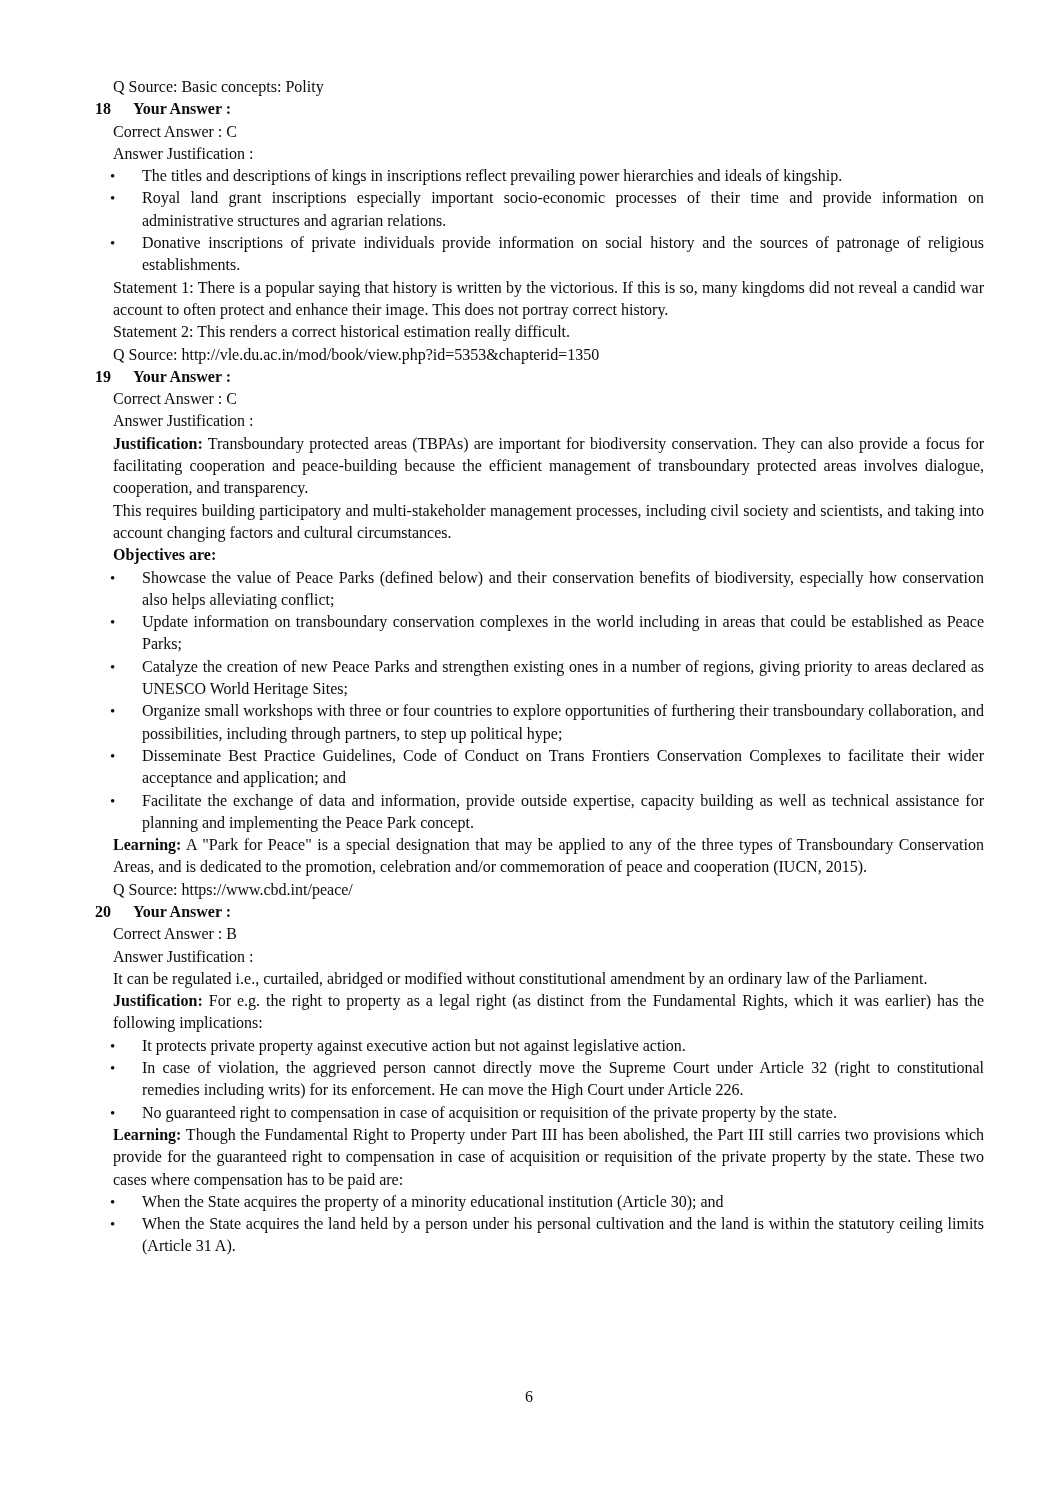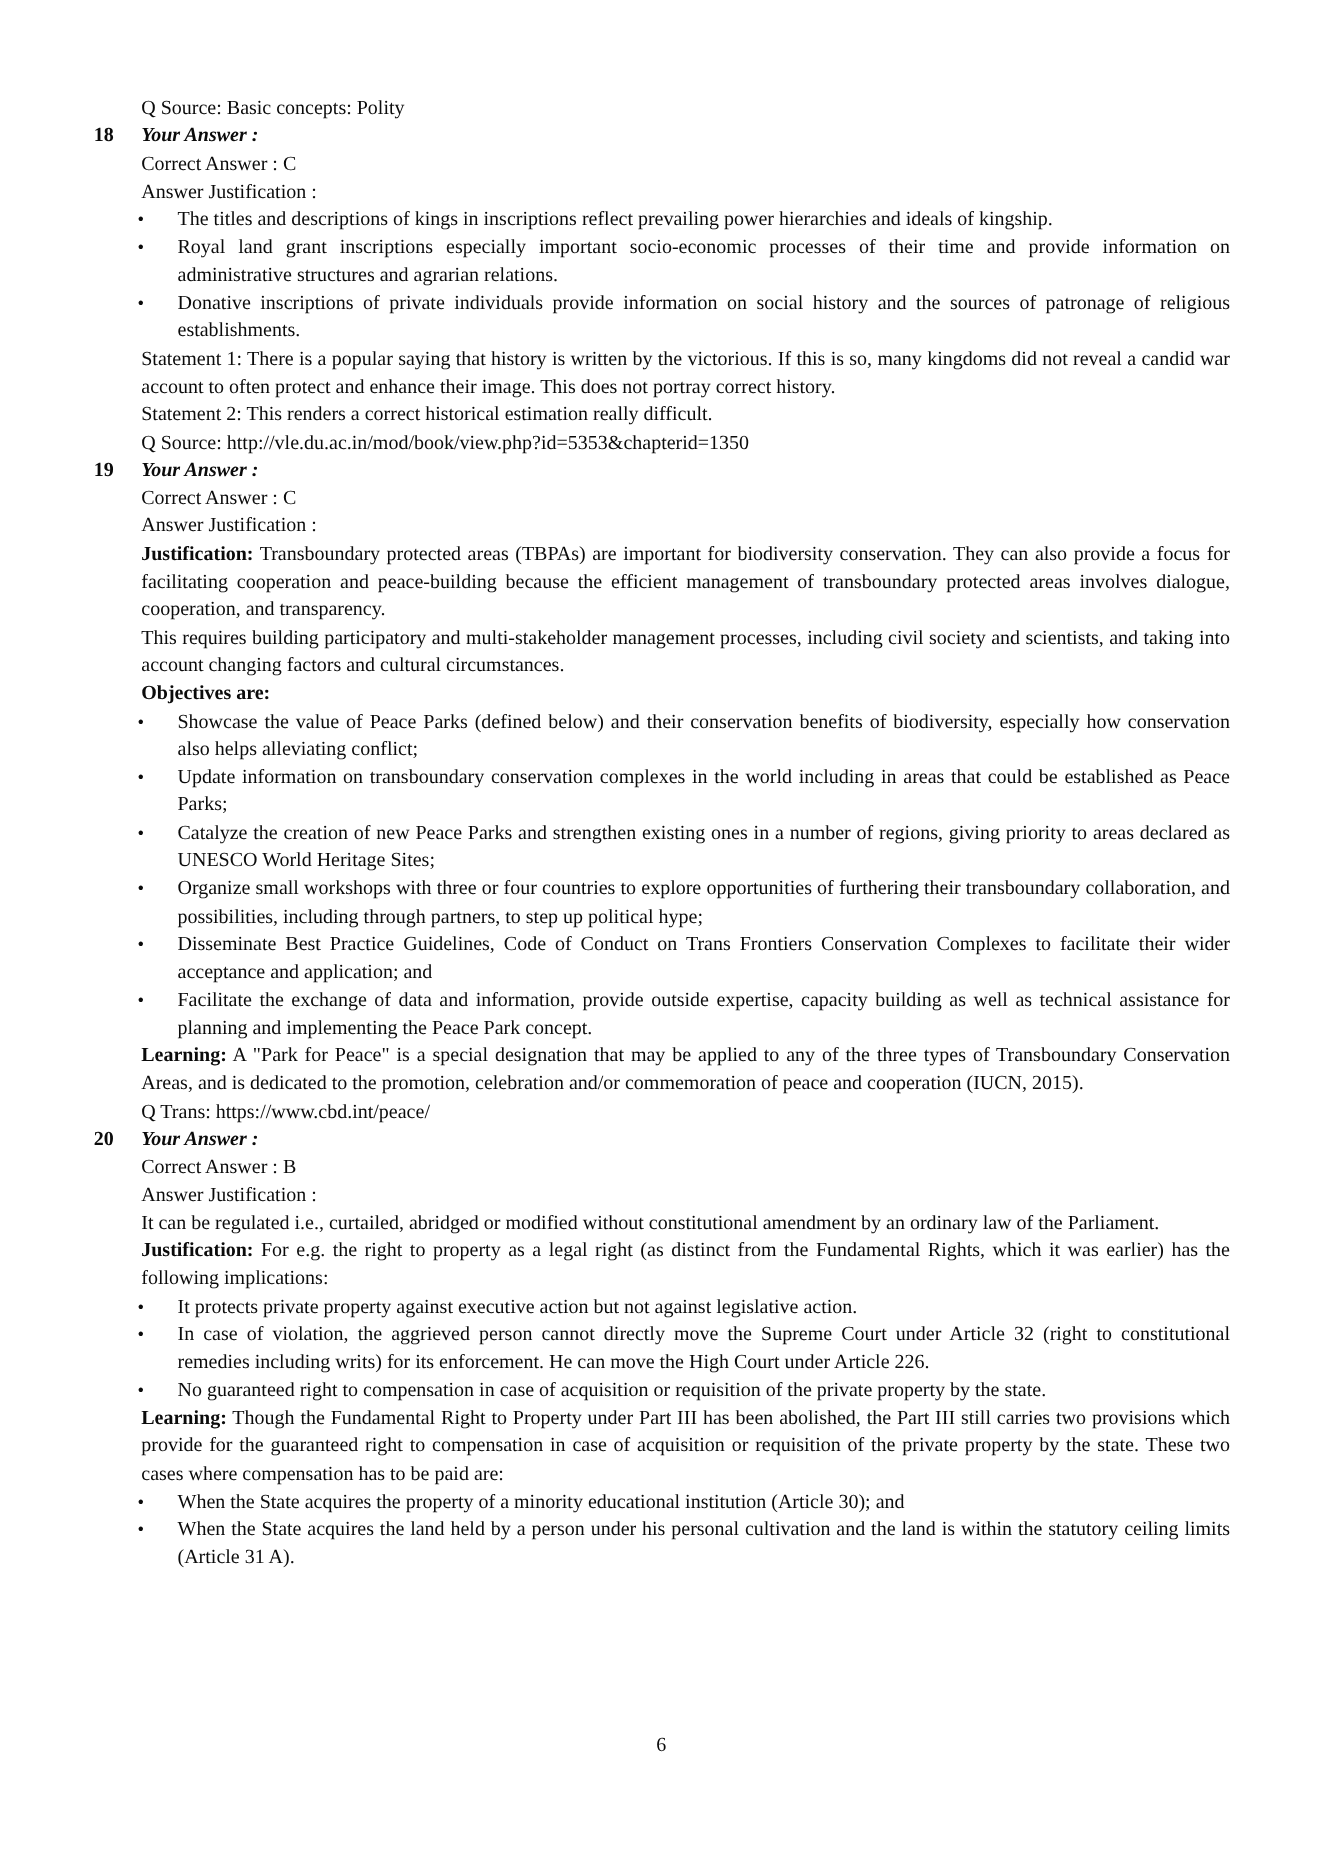--- a/index.html
+++ b/index.html
@@ -26,27 +26,27 @@
     top: 76px;
     width: 909px;
     font-size: 16px;
     line-height: 22.3px;
   }
   .row { margin: 0; }
   .row .txt { text-align: justify; }
   
   .row.para { padding-left: 38px; }
   
-  .row.numbered { display: flex; }
+  .row.numbered { display: flex; margin-left: 20px; }
   .row.numbered .qnum {
     flex: none;
     width: 38px;
     font-weight: bold;
   }
-  .row.numbered .txt { flex: 1; font-style: italic; }
+  .row.numbered .txt { flex: 1; }
   
   .row.bullet { display: flex; padding-left: 33px; }
   .row.bullet .dot {
     flex: none;
     width: 34px;
     padding-left: 2px;
     font-size: 15px;
   }
   .row.bullet .txt { flex: 1; }
   .b { font-weight: bold; }
@@ -138,21 +138,21 @@
         <div class="txt">Disseminate Best Practice Guidelines, Code of Conduct on Trans Frontiers Conservation Complexes to facilitate their wider acceptance and application; and</div>
       </div>
       <div class="row bullet">
         <span class="dot">•</span>
         <div class="txt">Facilitate the exchange of data and information, provide outside expertise, capacity building as well as technical assistance for planning and implementing the Peace Park concept.</div>
       </div>
       <div class="row para">
         <div class="txt"><span class="b">Learning:</span> A "Park for Peace" is a special designation that may be applied to any of the three types of Transboundary Conservation Areas, and is dedicated to the promotion, celebration and/or commemoration of peace and cooperation (IUCN, 2015).</div>
       </div>
       <div class="row para">
-        <div class="txt">Q Trans: https://www.cbd.int/peace/</div>
+        <div class="txt">Q Source: https://www.cbd.int/peace/</div>
       </div>
       <div class="row numbered">
         <span class="qnum">20</span>
         <div class="txt"><span class="b">Your Answer :</span></div>
       </div>
       <div class="row para">
         <div class="txt">Correct Answer : B</div>
       </div>
       <div class="row para">
         <div class="txt">Answer Justification :</div>

